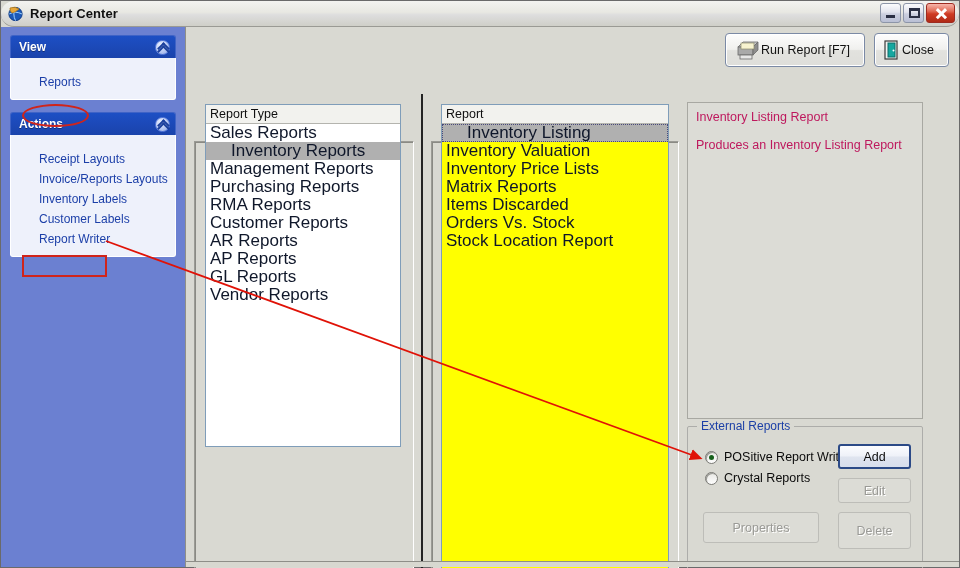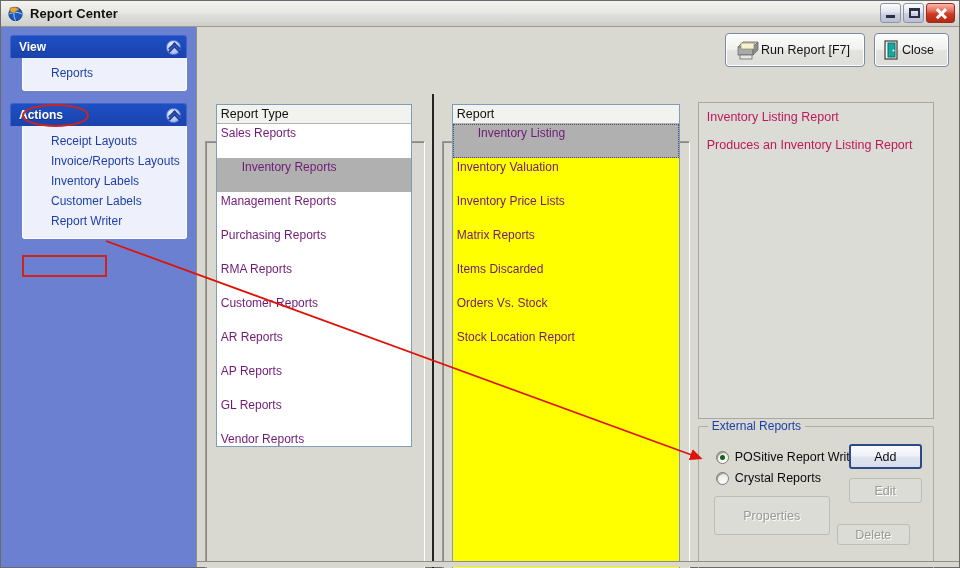--- a/index.html
+++ b/index.html
@@ -27,20 +27,21 @@
   
   #titlebar {
     position: relative;
     height: 26px;
     flex: 0 0 26px;
     background: linear-gradient(to bottom, #f3f3f0 0%, #e8e8e2 45%, #dedede 55%, #cfcfc8 100%);
     border-bottom: 1px solid #9a9a94;
     display: flex;
     align-items: center;
     padding-left: 6px;
+    border-radius: 13px;
   }
   #title-icon {
     width: 17px; height: 17px;
     margin-right: 6px;
     position: relative;
     flex: 0 0 17px;
   }
   #title-text {
     font-size: 13px;
     font-weight: bold;
@@ -137,22 +138,21 @@
     transform: rotate(45deg);
   }
   .chev:before { top: 3.5px; }
   .chev:after  { top: 6.5px; }
 
   .task-body {
     background: #eef1fb;
     border: 1px solid #ffffff;
     border-top: none;
     border-radius: 0 0 3px 3px;
-    padding: 5px 0 7px 0;
-    margin-left: 12px;
+    padding: 14px 0 7px 0;
   }
   .task-item {
     font-size: 12px;
     color: #1c3fa8;
     padding: 2px 6px 2px 28px;
     line-height: 16px;
     white-space: nowrap;
     cursor: default;
   }
 
@@ -236,23 +236,23 @@
     background: #f2f2ee;
     border-bottom: 1px solid #b4b4ae;
     font-size: 12.5px;
     color: #101010;
     padding-left: 4px;
     line-height: 18px;
     white-space: nowrap;
   }
   .listbody { position: relative; }
   .listrow {
-    font-size: 12px;
-    color: #701a75;
-    height: 34px;
+    font-size: 17px;
+    color: #0f172a;
+    height: 18px;
     line-height: 18px;
     padding-left: 4px;
     white-space: nowrap;
     cursor: default;
   }
   .listrow.sel {
     background: #b0b0b0;
     padding-left: 25px;
   }
   .listrow.sel.focus {
@@ -508,24 +508,24 @@
               <span class="radio"></span>
               <span>Crystal Reports</span>
             </div>
 
             <div class="winbutton primary" style="left:150px; top:17px; width:73px; height:25px;">
               <span>Add</span>
             </div>
             <div class="winbutton disabled" style="left:150px; top:51px; width:73px; height:25px;">
               <span>Edit</span>
             </div>
-            <div class="winbutton disabled" style="left:15px; top:69px; width:116px; height:39px;">
+            <div class="winbutton disabled" style="left:15px; top:85px; width:116px; height:31px;">
               <span>Properties</span>
             </div>
-            <div class="winbutton disabled" style="left:138px; top:85px; width:73px; height:21px;margin-top:12px;">
+            <div class="winbutton disabled" style="left:150px; top:85px; width:73px; height:37px;">
               <span>Delete</span>
             </div>
           </div>
 
         </div>
         <div id="bottomedge"></div>
       </div>
     </div>
   </div>
 </div>

